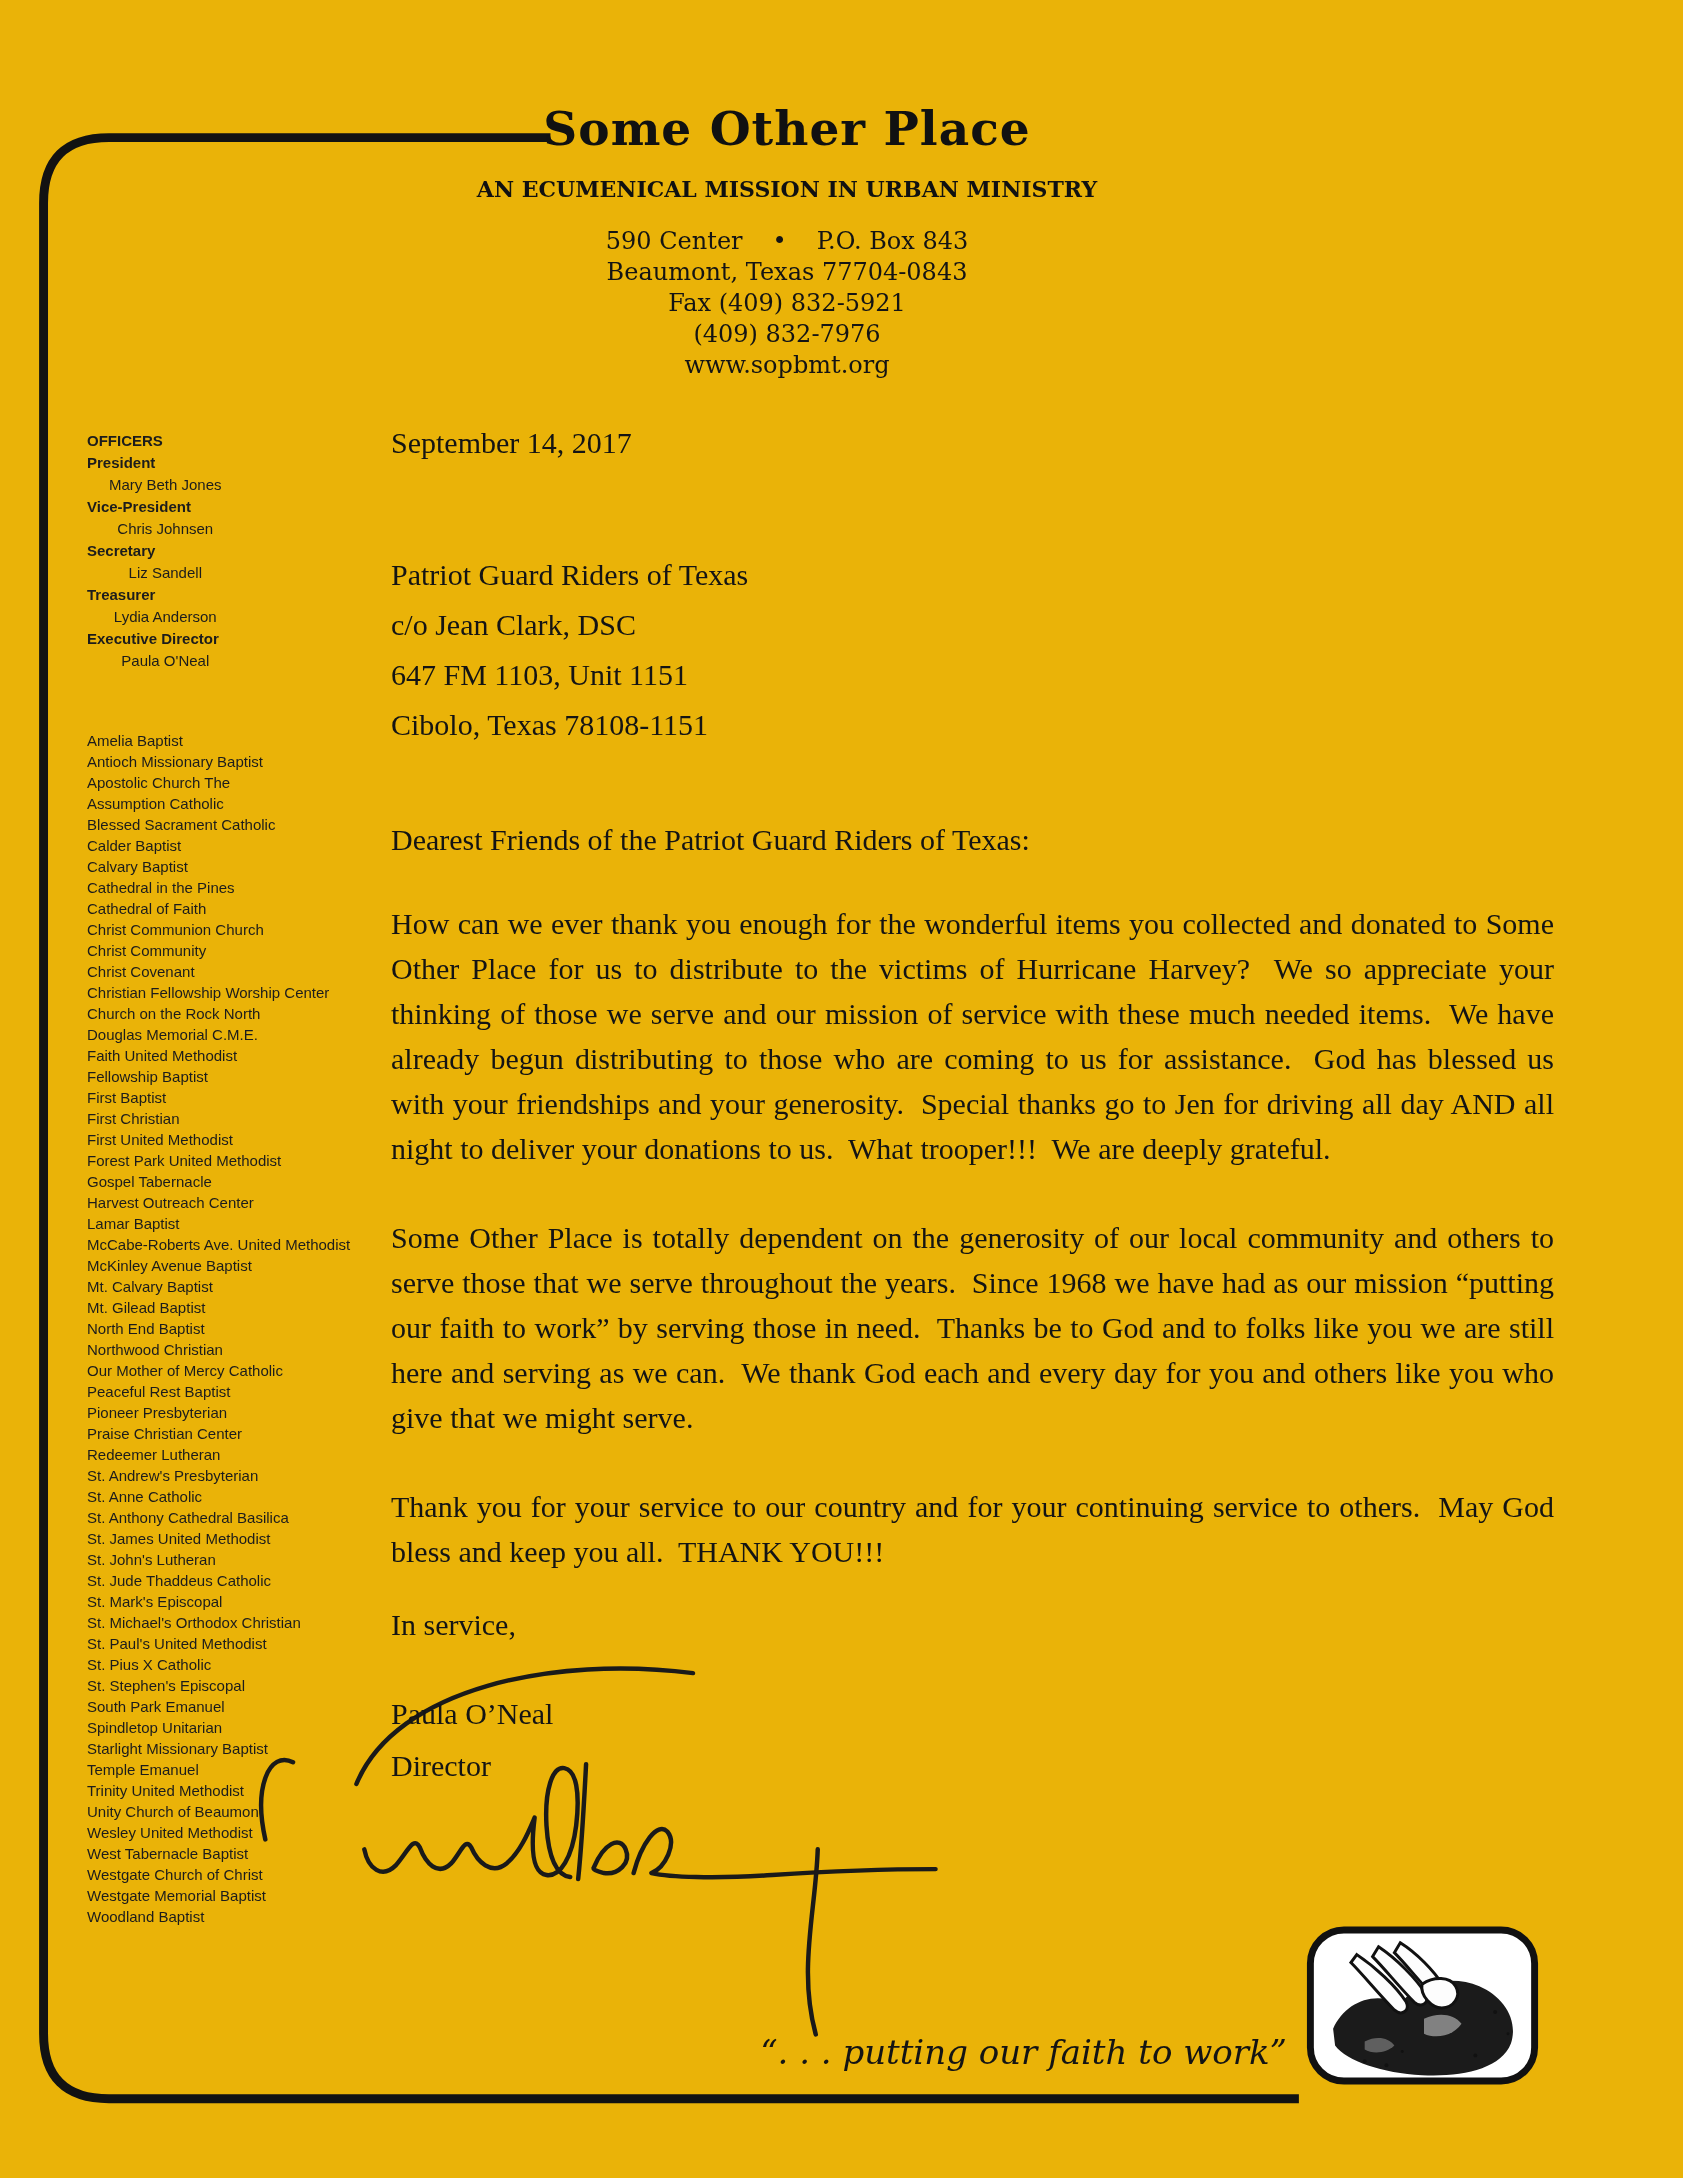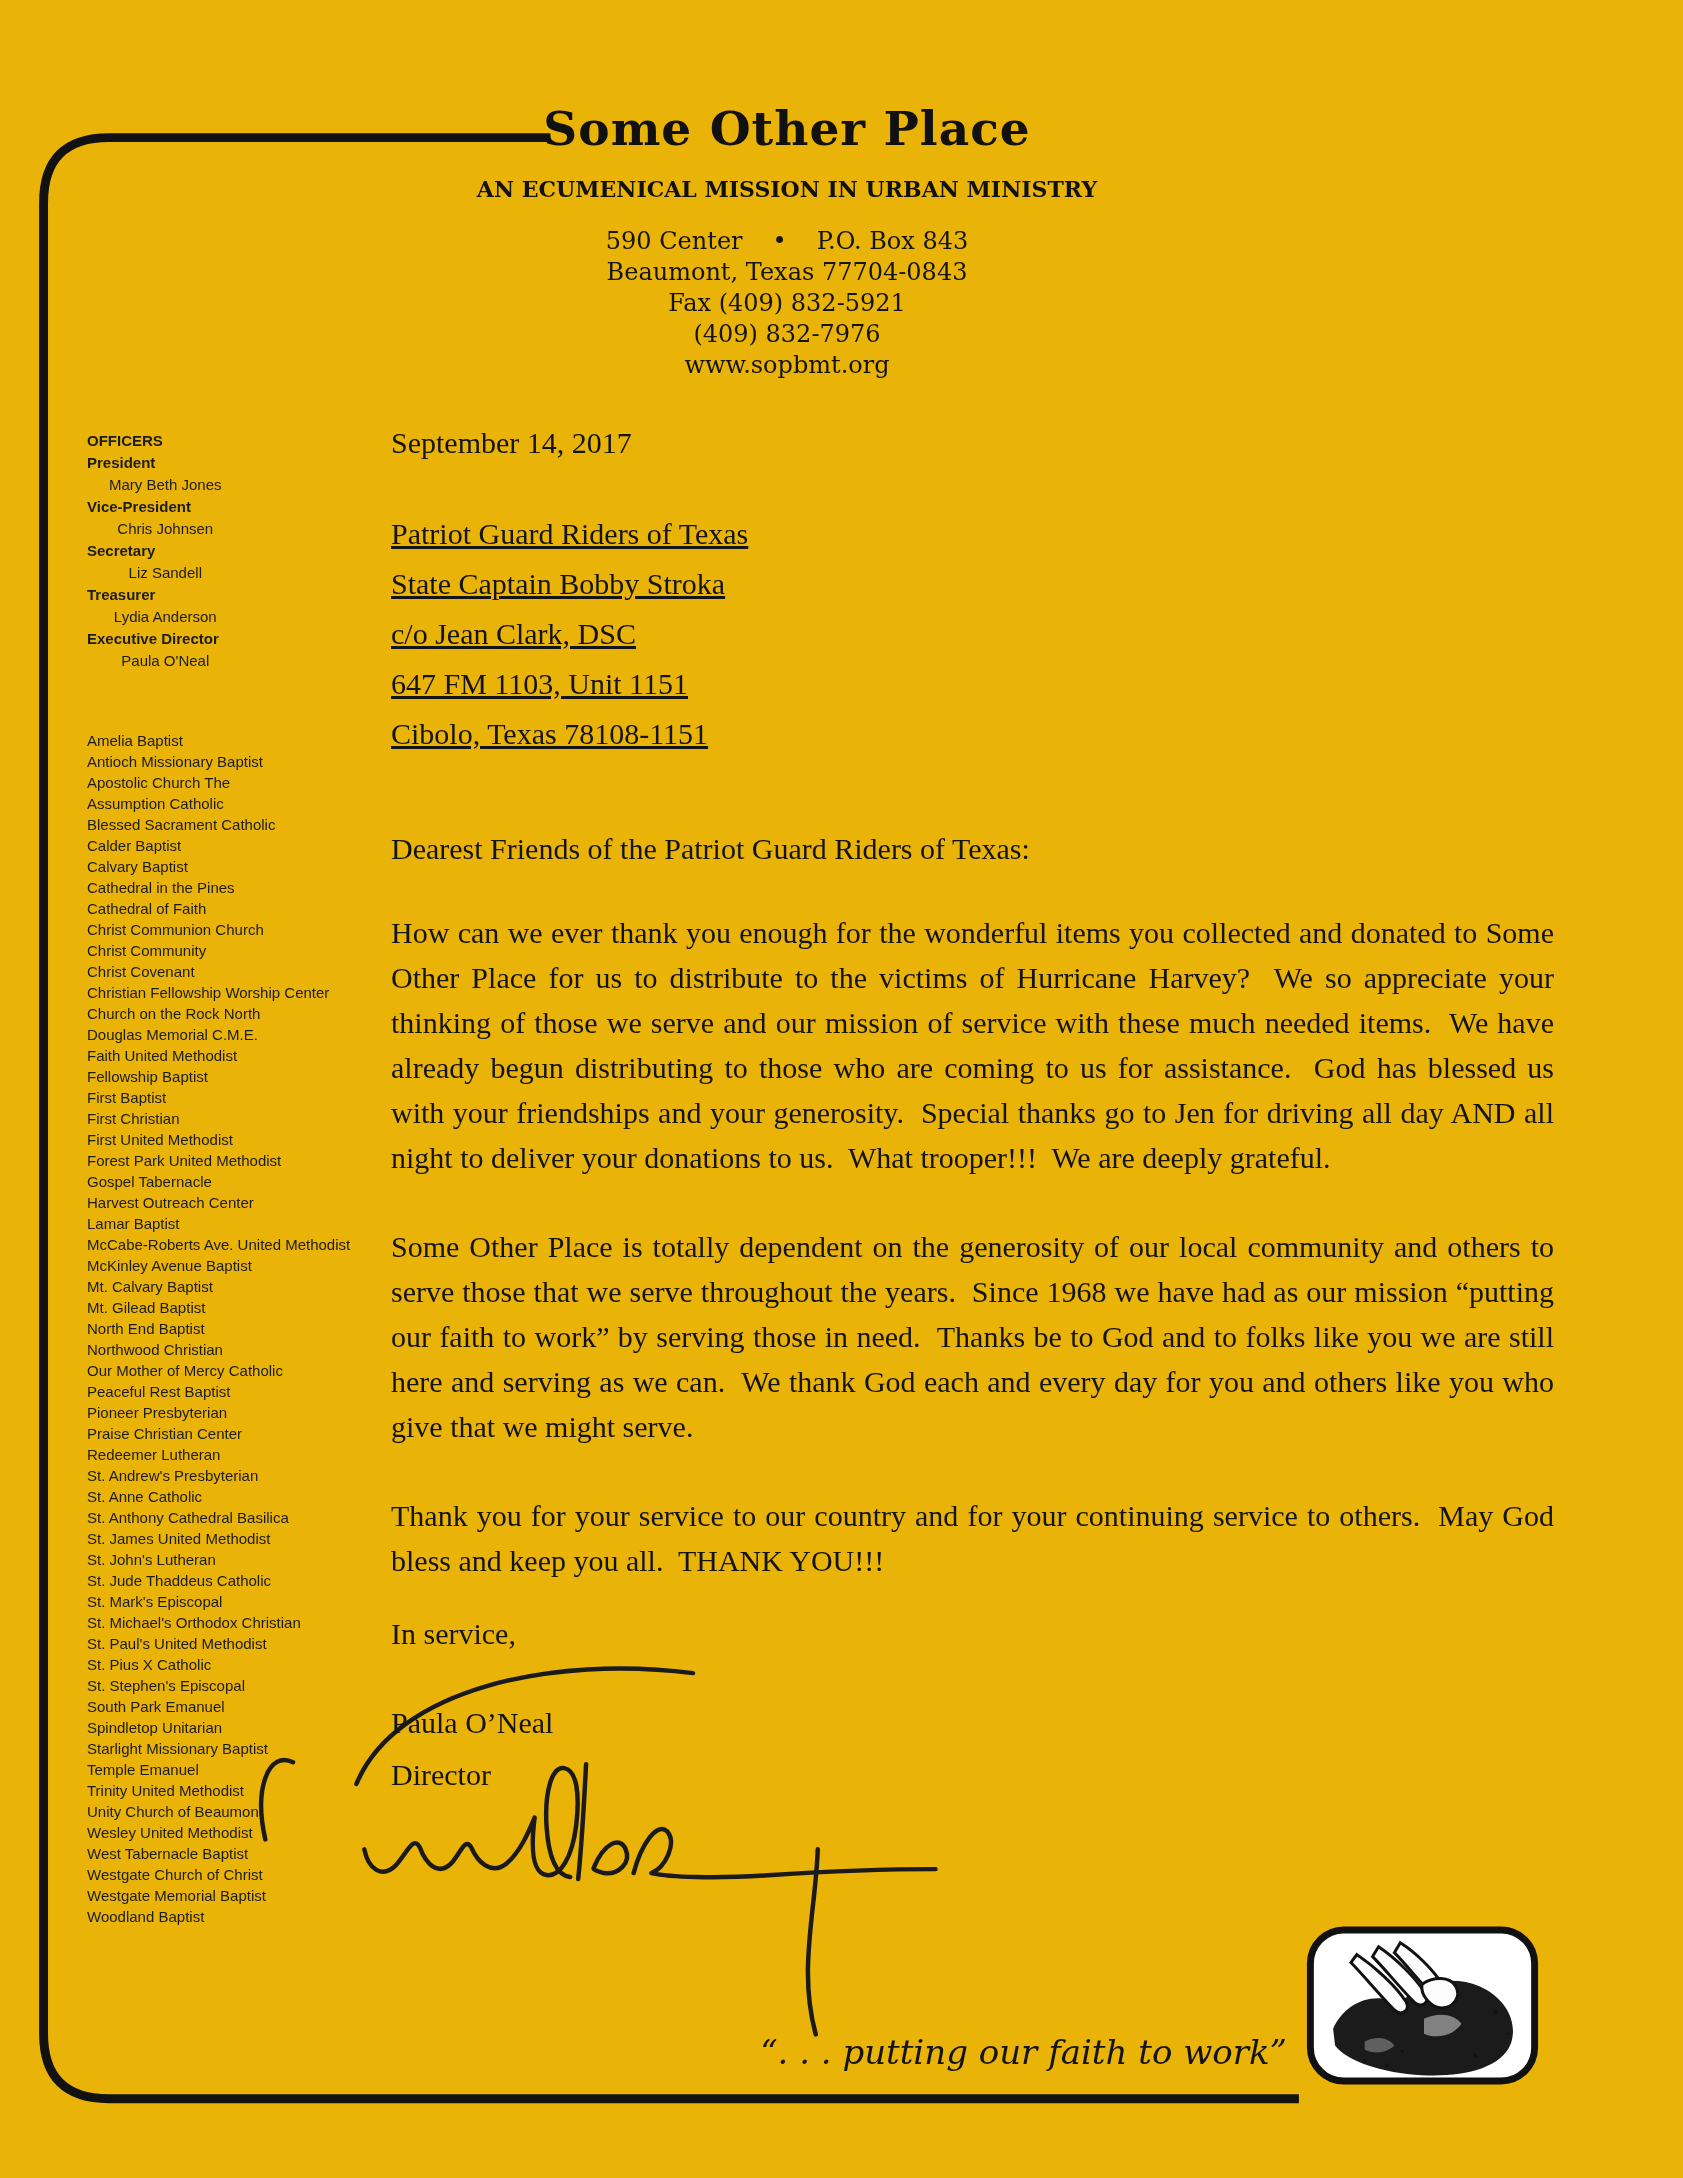--- a/index.html
+++ b/index.html
@@ -19,21 +19,21 @@
   
   .officers{position:absolute;left:87px;top:430px;font-size:15px;line-height:22px;color:#1c1c1c;}
   .officers-heading{font-weight:bold;}
   .o-title{font-weight:bold;}
   .o-name{padding-left:22px;text-align:center;}
   .churches{position:absolute;left:87px;top:730px;font-size:15px;line-height:21px;white-space:nowrap;color:#1c1c1c;}
 
   
   .letter{position:absolute;left:391px;top:426px;width:1163px;font-family:"Liberation Serif",serif;
           font-size:30px;color:#141414;}
-  .recipient{margin-top:49px;line-height:50px;text-decoration:underline;}
+  .recipient{margin-top:90px;line-height:50px;}
   .salutation{margin-top:73px;}
   .para{margin-top:44px;line-height:45px;text-align:justify;white-space:pre-wrap;}
   .closing{margin-top:34px;}
   .signer-name{margin-top:55px;}
   .signer-title{margin-top:18px;}
 
   
   .tagline{position:absolute;left:515px;top:2032px;width:772px;text-align:right;
            font-family:"DejaVu Serif",serif;font-style:italic;font-size:34px;color:#141414;}
   .logo{position:absolute;left:1305px;top:1925px;}
@@ -216,21 +216,20 @@
       <div>Woodland Baptist</div>
     </div>
 
   <div class="letter">
     <div class="date">September 14, 2017</div>
 
     <div class="recipient">
 
         <div>Patriot Guard Riders of Texas</div>
 
-        <div>State Captain Bobby Stroka</div>
 
         <div>c/o Jean Clark, DSC</div>
 
         <div>647 FM 1103, Unit 1151</div>
 
         <div>Cibolo, Texas 78108-1151</div>
       </div>
 
     <div class="salutation">Dearest Friends of the Patriot Guard Riders of Texas:</div>
 

